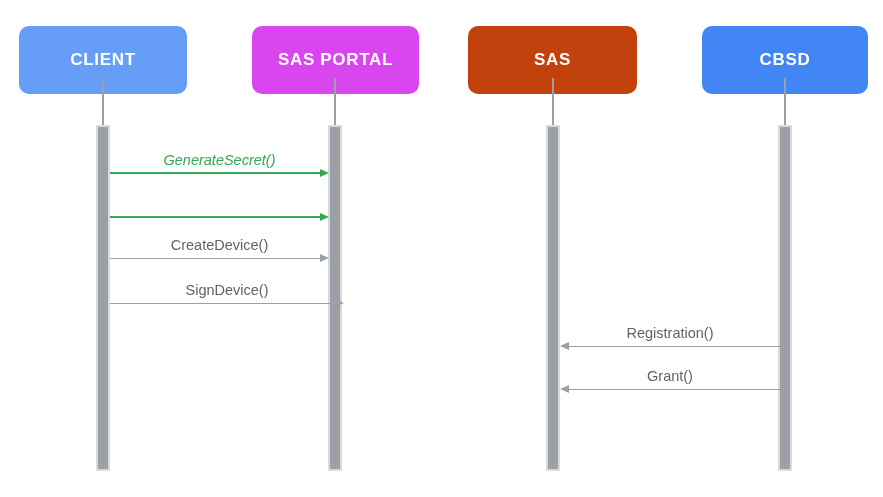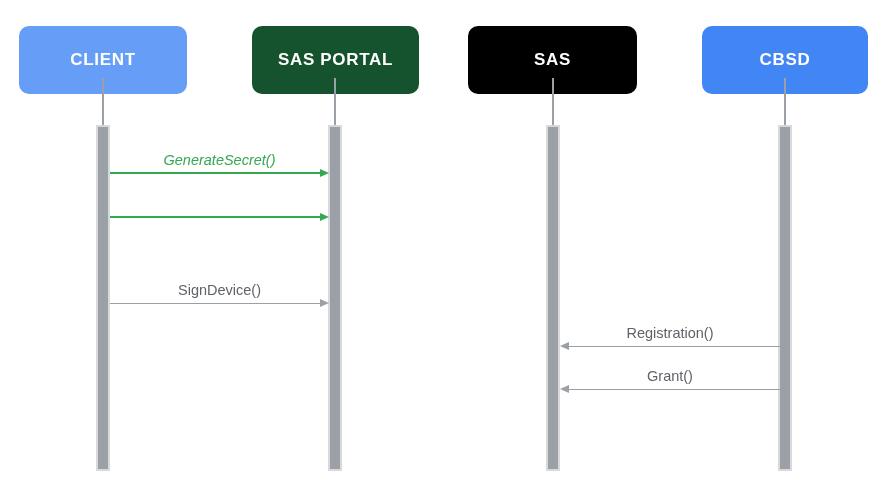--- a/index.html
+++ b/index.html
@@ -80,24 +80,24 @@
   .dir-left .msg-head { left: 0; border-right: 9px solid; }
 </style>
 </head>
 <body>
 
 <div class="canvas">
 
   <div class="actor-box" style="left: 19px; width: 168px; background: rgb(102, 157, 246);">
     <span class="actor-label" style="color: rgb(255, 255, 255);">CLIENT</span>
   </div>
-  <div class="actor-box" style="left: 252px; width: 167px; background: #14532d;">
+  <div class="actor-box" style="left: 252px; width: 167px; background: #d946ef;">
     <span class="actor-label" style="color: rgb(255, 255, 255);">SAS PORTAL</span>
   </div>
-  <div class="actor-box" style="left: 468px; width: 169px; background: #000000;">
+  <div class="actor-box" style="left: 468px; width: 169px; background: #c2410c;">
     <span class="actor-label" style="color: rgb(255, 255, 255);">SAS</span>
   </div>
   <div class="actor-box" style="left: 702px; width: 166px; background: rgb(66, 133, 244);">
     <span class="actor-label" style="color: rgb(255, 255, 255);">CBSD</span>
   </div>
 
   <div class="lifeline" style="left: 102px; background: rgb(154, 160, 166);"></div>
   <div class="lifeline" style="left: 334px; background: rgb(154, 160, 166);"></div>
   <div class="lifeline" style="left: 552px; background: rgb(154, 160, 166);"></div>
   <div class="lifeline" style="left: 784px; background: rgb(154, 160, 166);"></div>
@@ -111,22 +111,27 @@
     <div class="msg-label" style="color: rgb(52, 168, 83);">GenerateSecret()</div>
     <div class="msg-line" style="background: rgb(52, 168, 83);"></div>
     <div class="msg-head" style="border-left-color: rgb(52, 168, 83);"></div>
   </div>
 
   <div class="message dir-right" style="left:110px;top:190px;width:219px;">
     <div class="msg-line" style="background: rgb(52, 168, 83);"></div>
     <div class="msg-head" style="border-left-color: rgb(52, 168, 83);"></div>
   </div>
 
+  <div class="message dir-right" style="left:110px;top:231px;width:219px;">
+    <div class="msg-label" style="color: rgb(95, 99, 104);">CreateDevice()</div>
+    <div class="msg-line thin" style="background: rgb(154, 160, 166);"></div>
+    <div class="msg-head" style="border-left-color: rgb(154, 160, 166);"></div>
+  </div>
 
-  <div class="message dir-right" style="left:110px;top:276px;width:219px;">
+  <div class="message dir-right" style="left:110px;top:276px;width:219px;padding-left:15px;">
     <div class="msg-label" style="color: rgb(95, 99, 104);">SignDevice()</div>
     <div class="msg-line thin" style="background: rgb(154, 160, 166);"></div>
     <div class="msg-head" style="border-left-color: rgb(154, 160, 166);"></div>
   </div>
 
   <div class="message dir-left" style="left:560px;top:319px;width:220px;">
     <div class="msg-label" style="color: rgb(95, 99, 104);">Registration()</div>
     <div class="msg-line thin" style="background: rgb(154, 160, 166);"></div>
     <div class="msg-head" style="border-right-color: rgb(154, 160, 166);"></div>
   </div>

